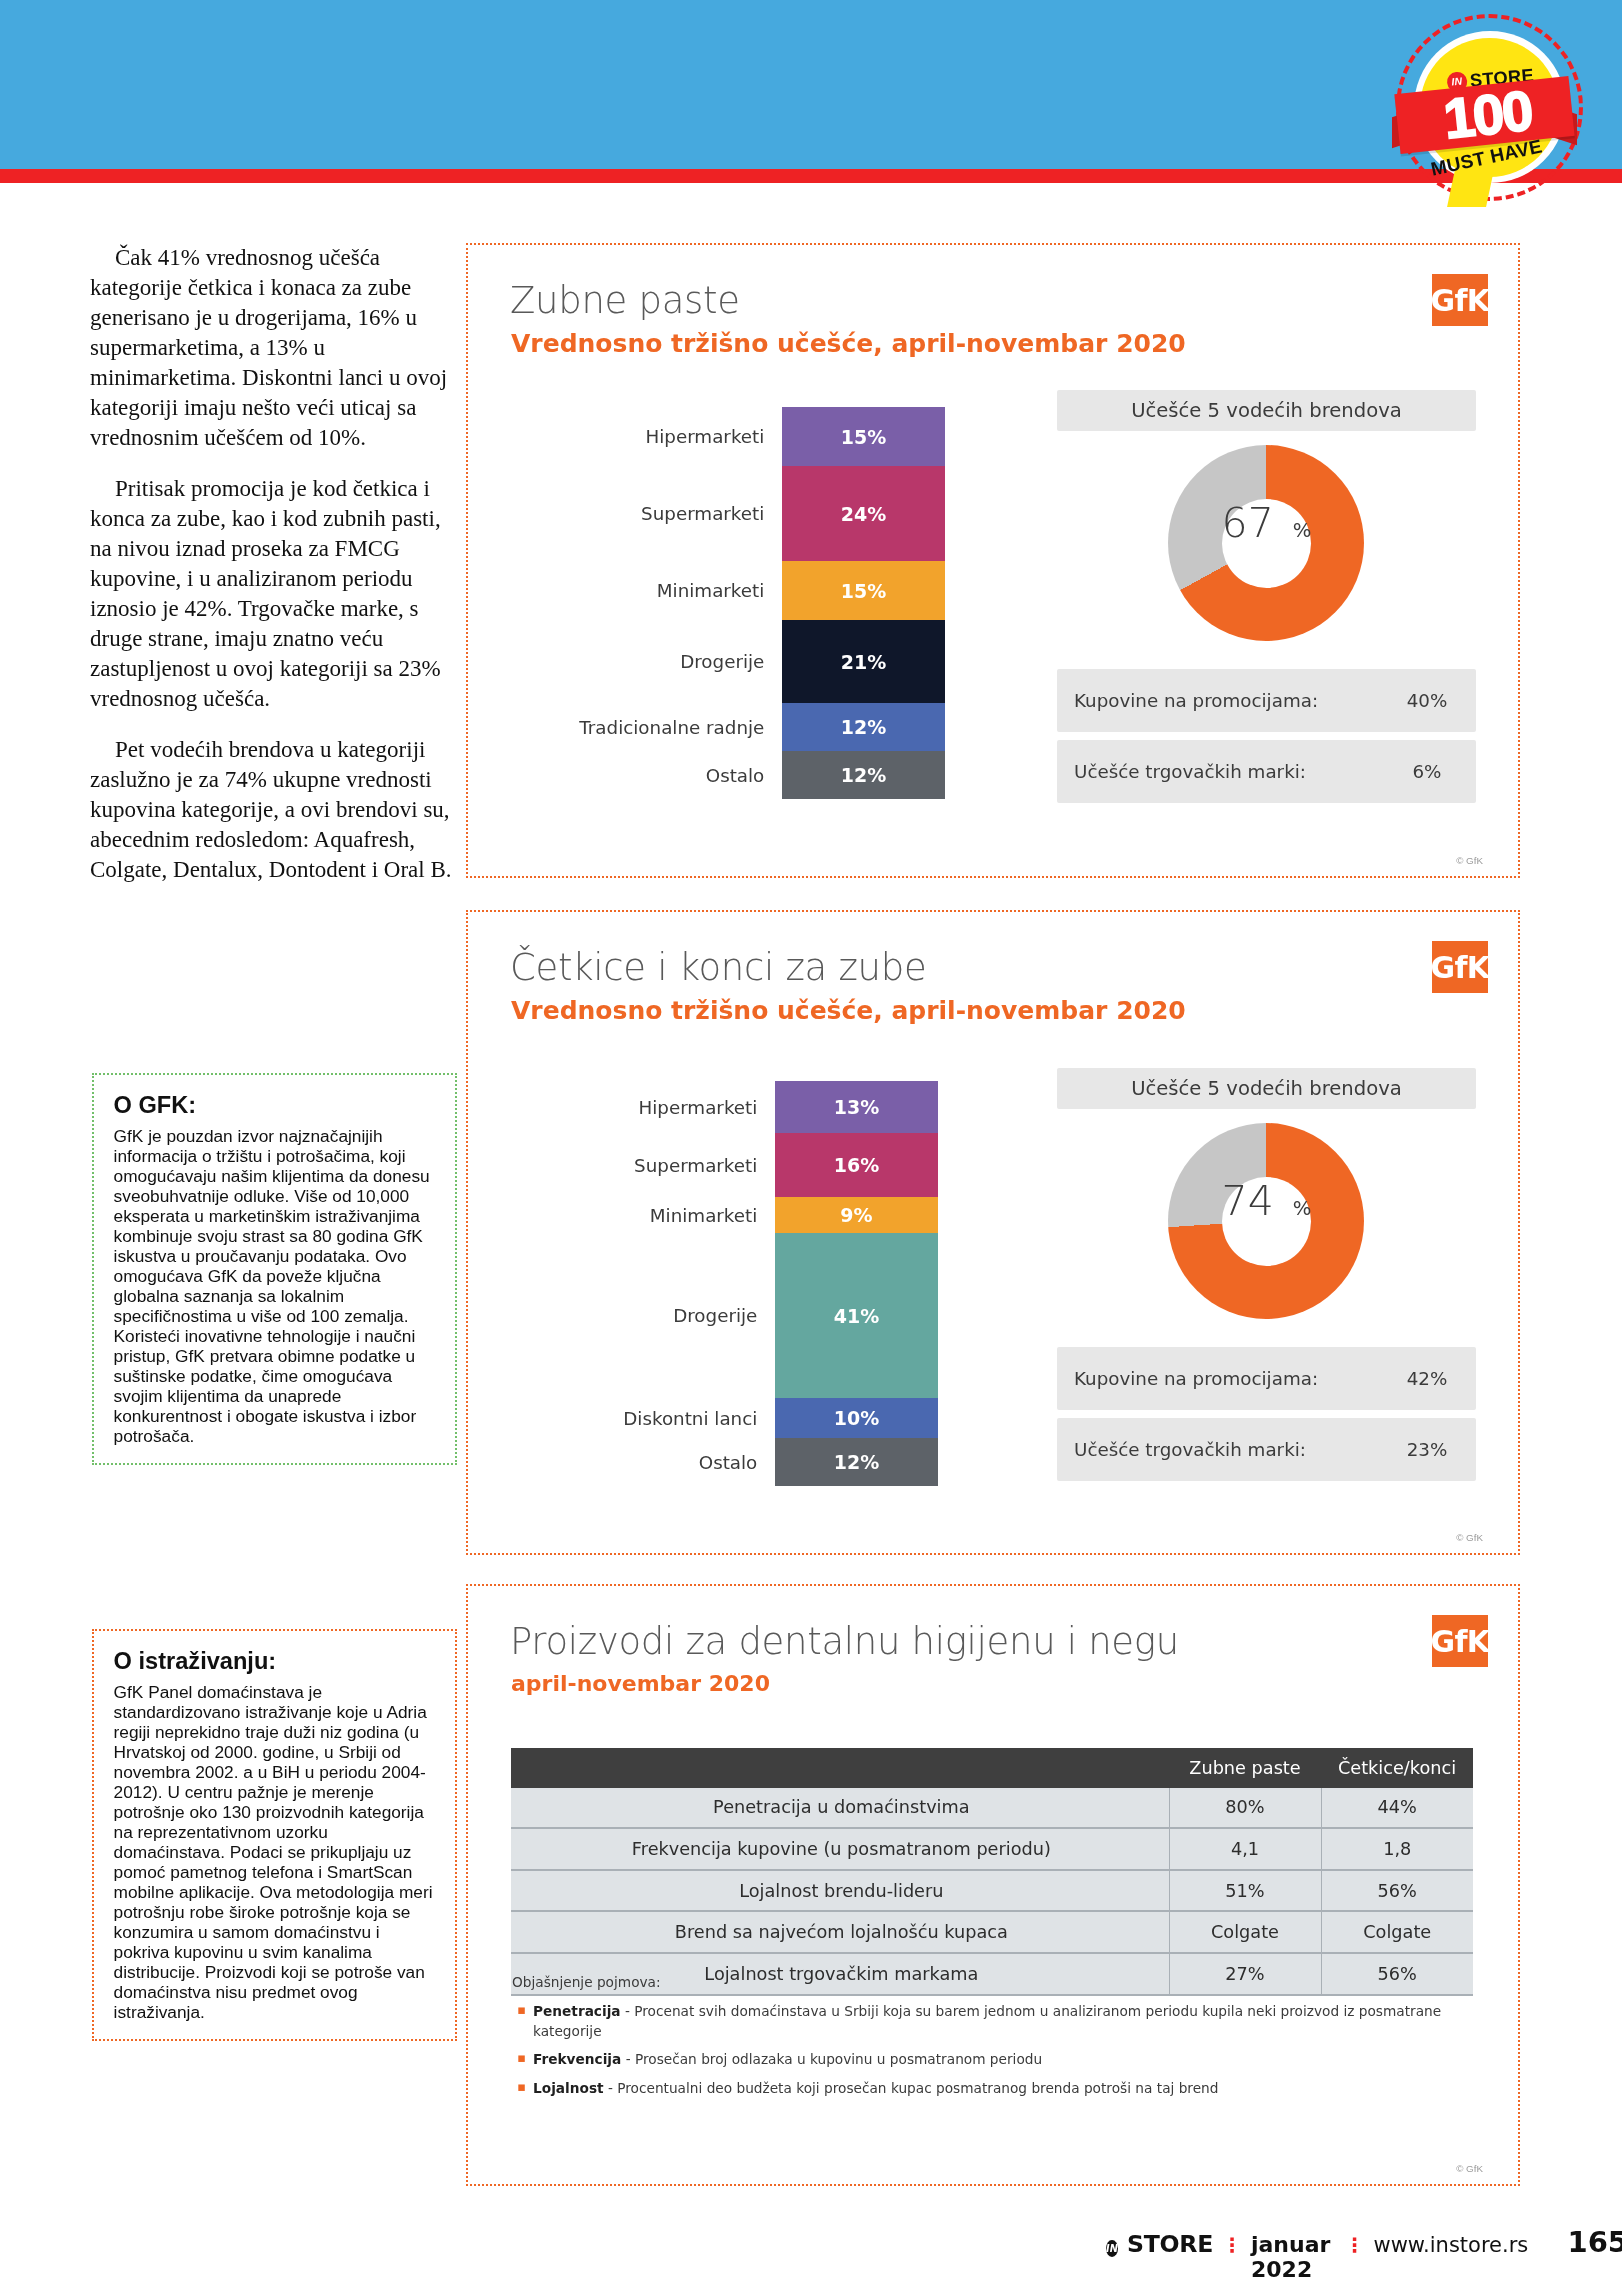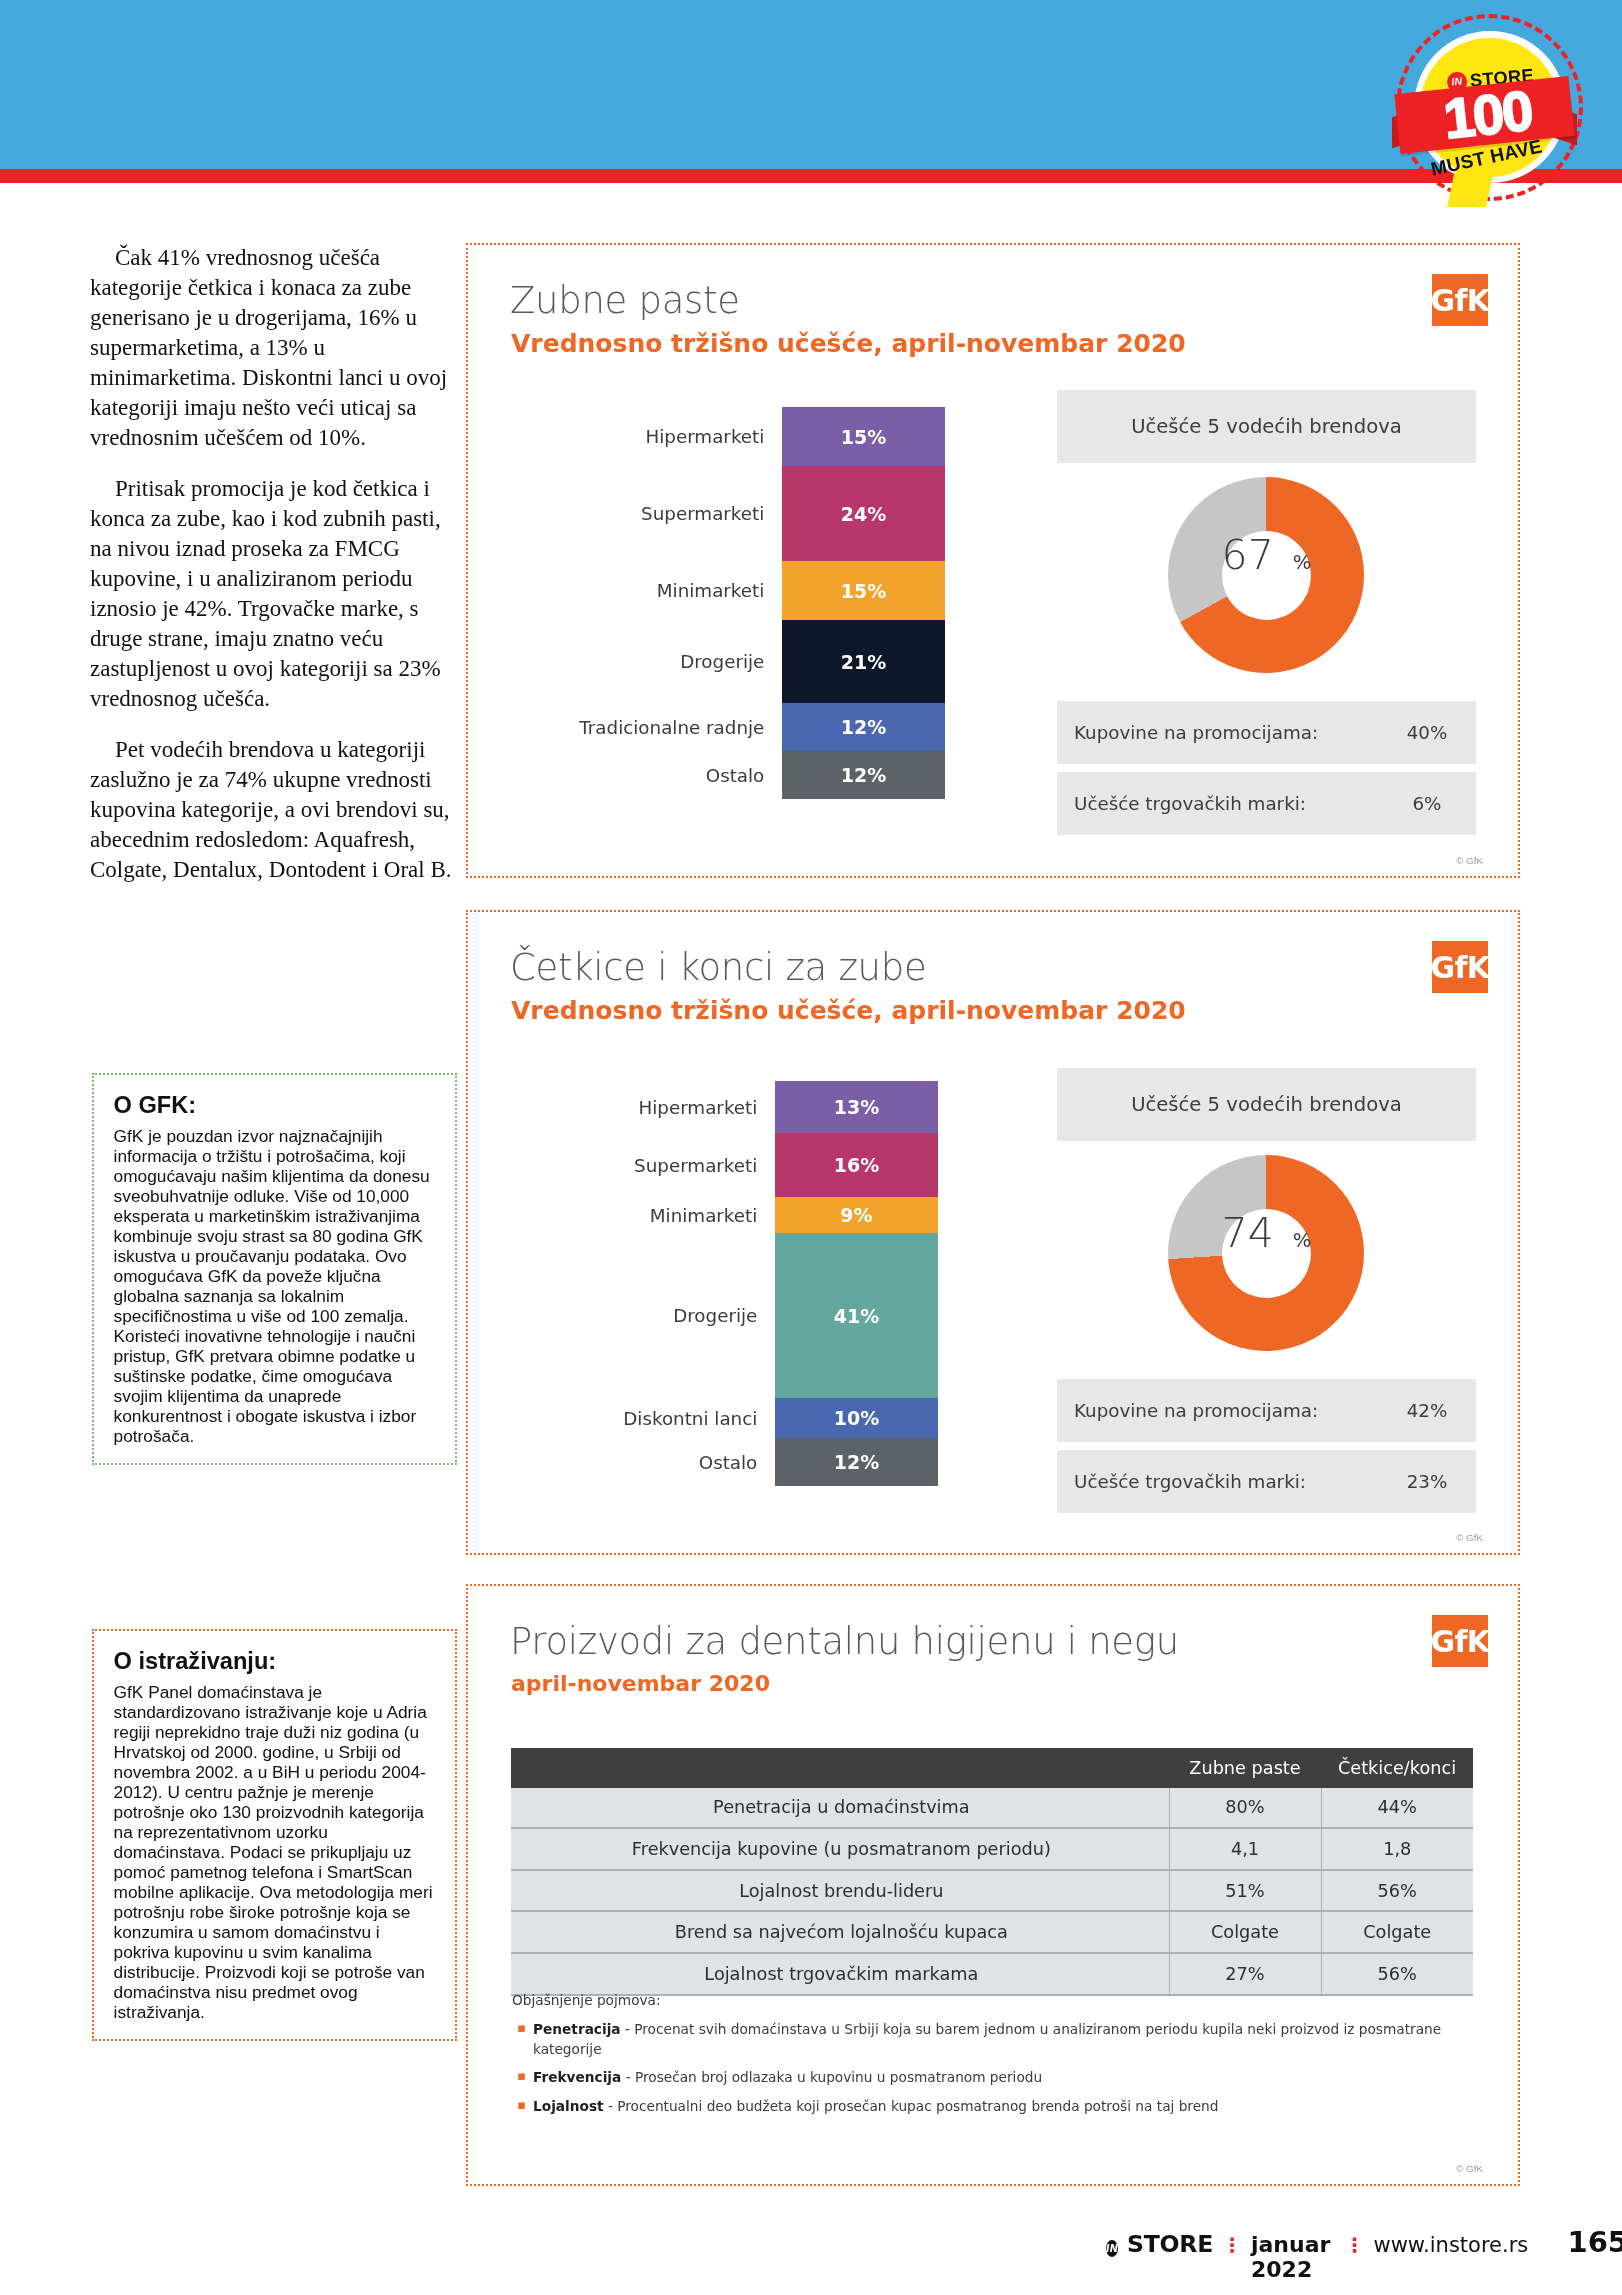--- a/index.html
+++ b/index.html
@@ -163,21 +163,21 @@
   }
 
   
   .donut-block{ position:absolute; }
   #db1{ left:589px; top:145px; width:419px; }
   #db2{ left:589px; top:156px; width:419px; }
 
   .dchip{
     background:#e7e7e7; border-radius:2px;
     font-size:19.6px; color:#3b3b3b; text-align:center;
-    padding:25px 0; font-family:"DejaVu Sans", sans-serif;
+    padding:9px 0; font-family:"DejaVu Sans", sans-serif;
   }
   .donut-wrap{
     position:relative; width:419px; height:216px; margin-top:14.4px;
   }
   .donut{
     position:absolute; left:111px; top:0; width:196px; height:196px;
     border-radius:50%;
   }
   .donut .hole{
     position:absolute; left:54px; top:54px; width:89px; height:89px;
@@ -220,21 +220,21 @@
     background:#dfe3e6; font-size:17.7px; color:#2d2d2d;
     padding:9.8px 11.8px; border-bottom:2px solid #a9b0b6;
     border-right:1.3px solid #a9b0b6;
   }
   .dtable td.first{ text-align:center;padding-left:15px; }
   .dtable td.num{ text-align:center; width:152px; }
   .dtable td.num.last{ border-right:none; }
   .dtable tr:last-child td{ border-bottom:2px solid #a9b0b6; }
 
   .notes{
-    position:absolute; left:44px; top:406px; width:962px;
+    position:absolute; left:44px; top:388px; width:962px;
     font-family:"DejaVu Sans", sans-serif;
   }
   .notes .nt-head{ font-size:13.7px; color:#3b3b3b; margin-bottom:10.5px; }
   .notes ul{ margin:0; padding:0; list-style:none; }
   .notes li{
     font-size:13.7px; color:#3b3b3b; line-height:20px;
     margin-bottom:8.5px; padding-left:21px; position:relative;
   }
   .notes li:before{
     content:"\25AA"; color:#ef6724; position:absolute; left:5.2px; top:-0.7px;

